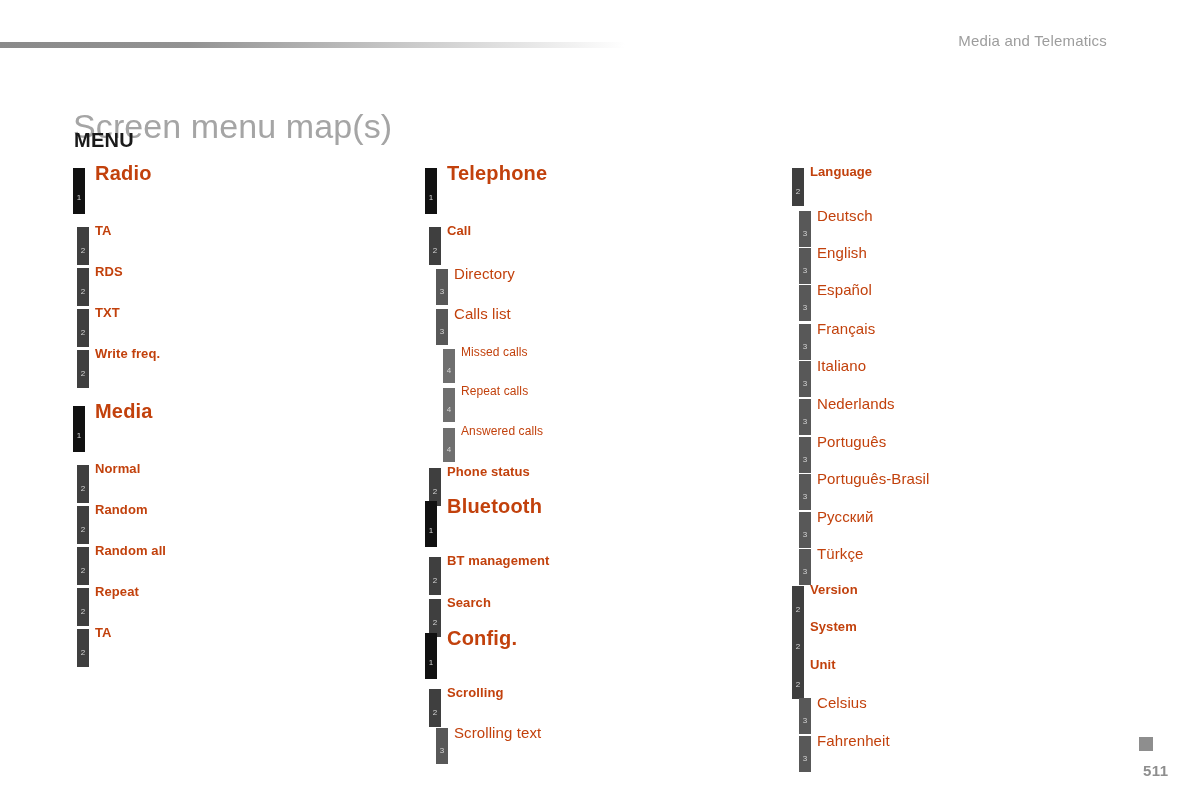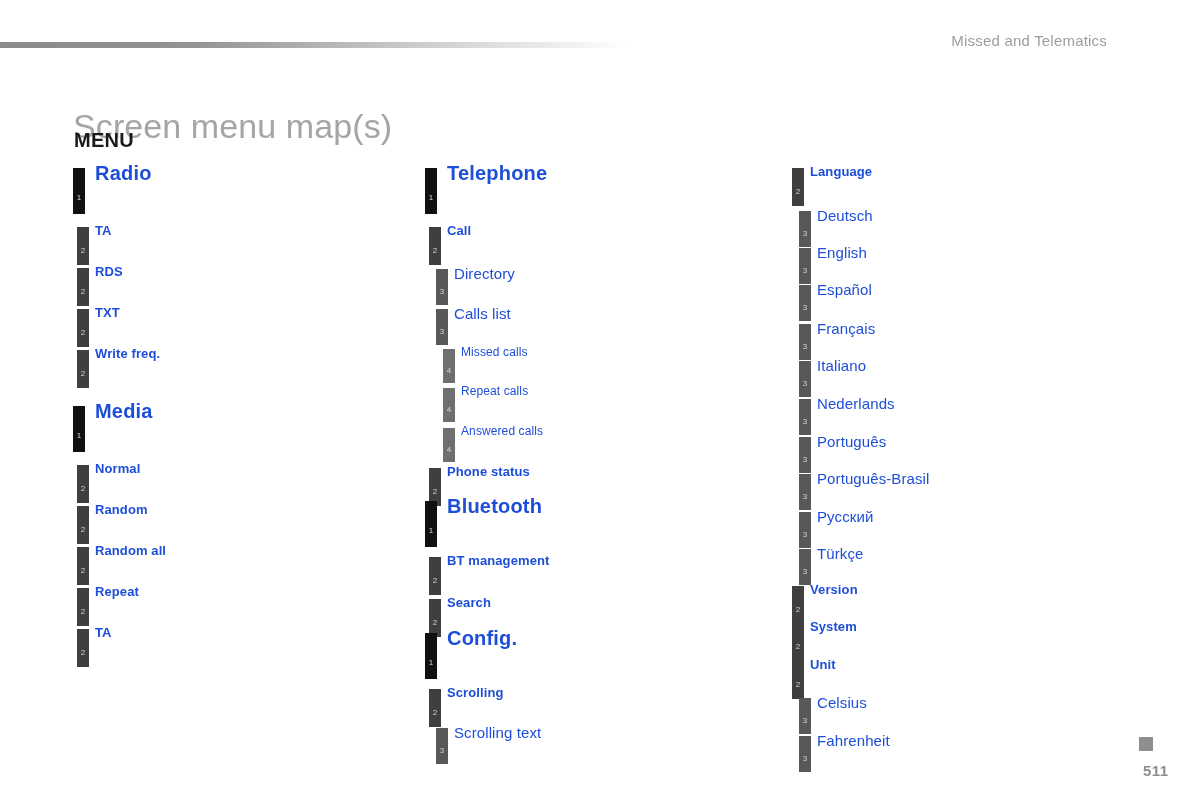--- a/index.html
+++ b/index.html
@@ -87,21 +87,21 @@
     color: #d6d6d6;
     font-size: 8px;
     text-align: center;
     line-height: 1;
     box-sizing: border-box;
   }
   .row-label {
     position: absolute;
     top: 0;
     white-space: nowrap;
-    color: #1d4ed8;
+    color: #c2410c;
   }
 
   
   .lvl1 .level-bar {
     height: 46px;
     background: #111111;
     padding-top: 26px;
   }
   .lvl1 .row-label {
     left: 22px;
@@ -173,21 +173,21 @@
     font-weight: bold;
     color: #8e8e8e;
     letter-spacing: 0.4px;
   }
 </style>
 </head>
 <body>
 
 <div id="page-header">
   <div id="header-rule"></div>
-  <div id="header-title">Missed and Telematics</div>
+  <div id="header-title">Media and Telematics</div>
 </div>
 
 <h1 id="doc-title">Screen menu map(s)</h1>
 <div id="menu-label">MENU</div>
 
 <div class="column" id="column-1">
     <div class="tree-row lvl1" style="top: 5px;">
       <div class="level-bar">1</div>
       <div class="row-label">Radio</div>
     </div>

